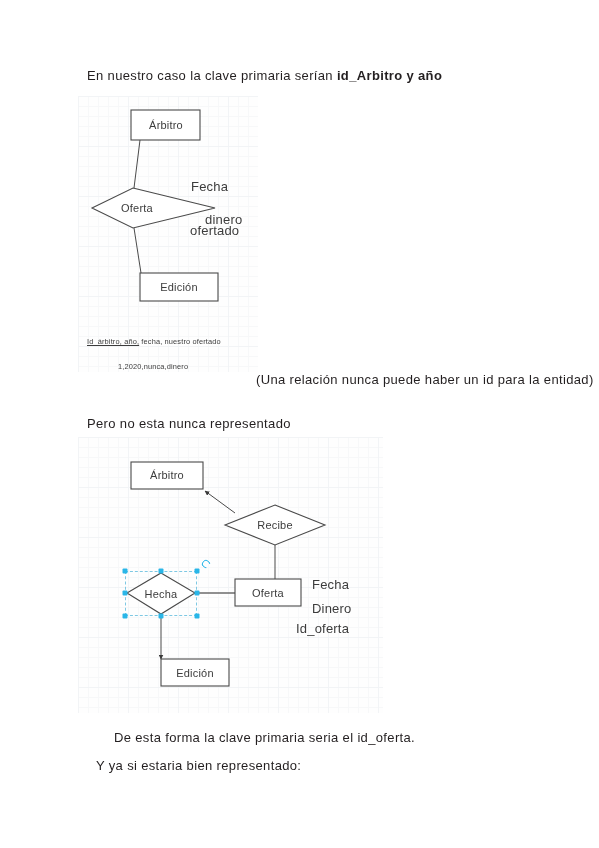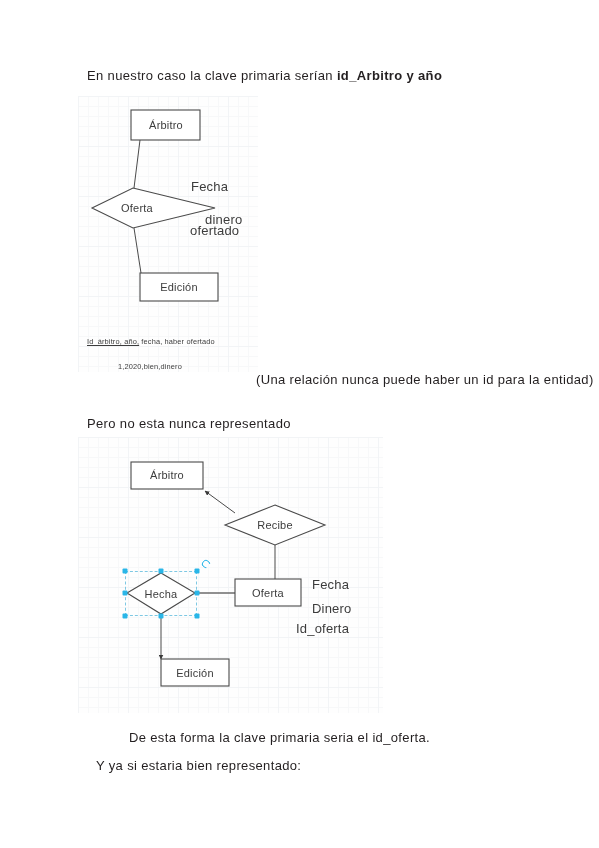--- a/index.html
+++ b/index.html
@@ -115,22 +115,22 @@
     </svg>
 
     <div class="shape-label" style="left:88px; top:29px;">Árbitro</div>
     <div class="shape-label" style="left:59px; top:112px;">Oferta</div>
     <div class="shape-label" style="left:101px; top:191px;">Edición</div>
 
     <div class="edge-label" style="left:113px; top:83px;">Fecha</div>
     <div class="edge-label" style="left:127px; top:116px;">dinero</div>
     <div class="edge-label" style="left:112px; top:127px;">ofertado</div>
 
-    <div class="attr-text" style="left:9px; top:241px;"><span class="pk">Id_árbitro, año,</span><span> fecha, haber ofertado</span></div>
-    <div class="attr-text" style="left:40px; top:266px;">1,2020,bien,dinero</div>
+    <div class="attr-text" style="left:9px; top:241px;"><span class="pk">Id_árbitro, año,</span><span> fecha, nuestro ofertado</span></div>
+    <div class="attr-text" style="left:40px; top:266px;">1,2020,nunca,dinero</div>
   </div>
 
   <div class="para" style="left:256px; top:372px;">(Una relación nunca puede haber un id para la entidad)</div>
 
   <div class="para" style="left:87px; top:416px;">Pero no esta nunca representado</div>
 
   <div class="canvas" style="left:78px; top:437px; width:305px; height:276px;">
 
     <svg width="305" height="276" viewBox="0 0 305 276">
       <defs>
@@ -173,16 +173,16 @@
     <div class="handle" style="left:83px;  top:134px;"></div>
     <div class="handle" style="left:119px; top:134px;"></div>
     <div class="handle" style="left:47px;  top:156px;"></div>
     <div class="handle" style="left:119px; top:156px;"></div>
     <div class="handle" style="left:47px;  top:179px;"></div>
     <div class="handle" style="left:83px;  top:179px;"></div>
     <div class="handle" style="left:119px; top:179px;"></div>
     <div class="rot-handle" style="left:128px; top:127px;"></div>
   </div>
 
-  <div class="para" style="left:85px; top:730px;padding-left:44px;">De esta forma la clave primaria seria el id_oferta.</div>
+  <div class="para" style="left:70px; top:730px;padding-left:44px;">De esta forma la clave primaria seria el id_oferta.</div>
   <div class="para" style="left:96px; top:758px;">Y ya si estaria bien representado:</div>
 
 </div>
 
 </body></html>

